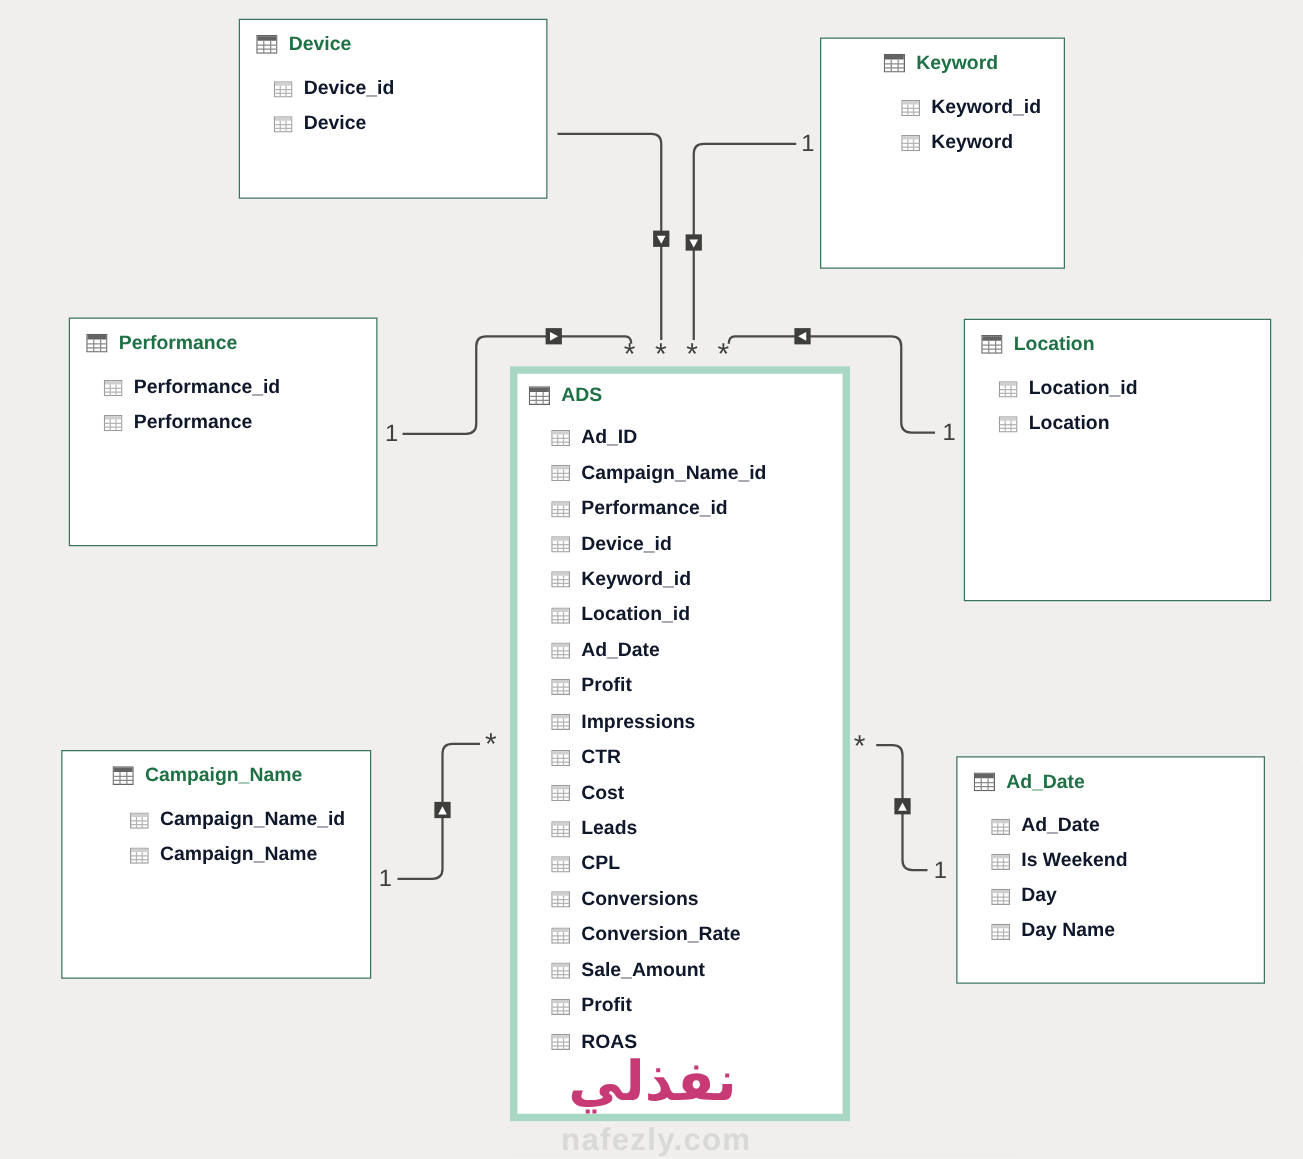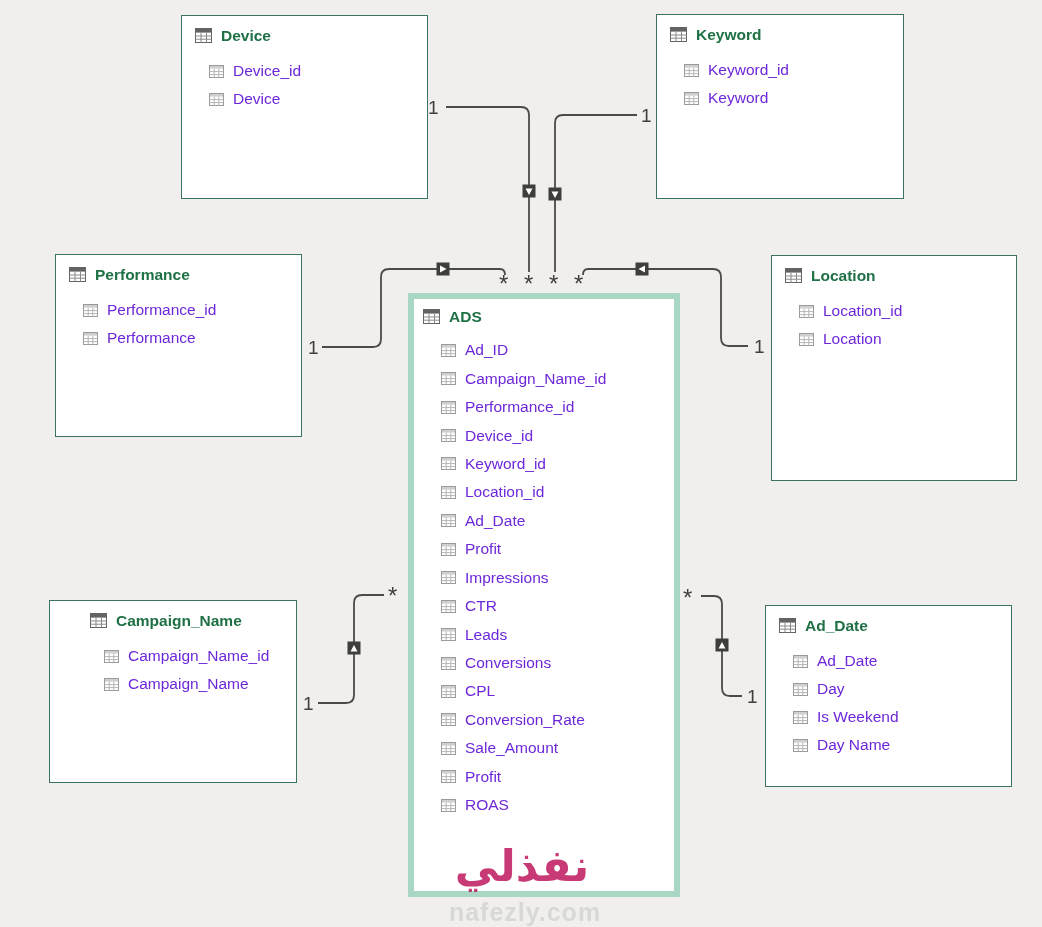--- a/index.html
+++ b/index.html
@@ -13,21 +13,21 @@
   .table-card.selected{border:6px solid #a8d8c3;}
   .t-title{
     display:flex;align-items:center;gap:9px;padding:10px 0 0 13px;
     color:#1f7145;font-weight:bold;font-size:15.5px;line-height:19px;white-space:nowrap;
   }
   .selected .t-title{padding:8px 0 0 9px;}
   .t-fields{margin-top:12px;}
   .selected .t-fields{margin-top:10px;}
   .f-row{
     display:flex;align-items:center;gap:9px;padding-left:27px;height:28px;
-    color:#6d28d9;font-weight:normal;font-size:15.5px;white-space:nowrap;
+    color:#0f172a;font-weight:bold;font-size:15.5px;white-space:nowrap;
   }
   .selected .f-row{height:28.45px;}
   .icon-t,.icon-f{display:inline-flex;flex:0 0 auto;}
   svg.overlay{position:absolute;left:0;top:0;pointer-events:none;}
   .rel-label{
     position:absolute;color:#3f3f3d;font-size:19px;line-height:19px;user-select:none;
   }
   .rel-label.many{font-size:24px;line-height:24px;}
   .wm-ar{
     position:absolute;left:452px;top:840px;width:140px;text-align:center;
@@ -86,21 +86,21 @@
   <span class="rel-label" style="left:303px;top:694px;">1</span>
   <span class="rel-label" style="left:747px;top:687px;">1</span>
 
   <span class="rel-label many" style="left:524px;top:272px;">*</span>
   <span class="rel-label many" style="left:549px;top:272px;">*</span>
   <span class="rel-label many" style="left:499px;top:272px;">*</span>
   <span class="rel-label many" style="left:574px;top:272px;">*</span>
   <span class="rel-label many" style="left:388px;top:584px;">*</span>
   <span class="rel-label many" style="left:683px;top:586px;">*</span>
 
-  <div class="table-card" style="left:181px;top:15px;width:247px;height:184px;">
+  <div class="table-card" style="left:191px;top:15px;width:247px;height:144px;">
     <div class="t-title">
       <span class="icon-t">
         <svg width="17" height="15" viewBox="0 0 17 15">
             <rect x="0.5" y="0.5" width="16" height="14" fill="#fff" stroke="#636363"></rect>
             <rect x="1" y="1" width="15" height="3.6" fill="#636363"></rect>
             <path d="M6 4.6V14.5 M11.5 4.6V14.5 M0.5 8H16.5 M0.5 11.2H16.5" stroke="#8a8a8a" fill="none"></path>
           </svg>
       </span>
       <span>Device</span>
     </div>
@@ -123,21 +123,21 @@
               <rect x="0.5" y="0.5" width="14" height="12" fill="#fff" stroke="#9a9a9a"></rect>
               <rect x="1" y="1" width="13" height="2.6" fill="#cfcfcf"></rect>
               <path d="M5.2 3.6V12.5 M9.8 3.6V12.5 M0.5 6.6H14.5 M0.5 9.6H14.5" stroke="#b5b5b5" fill="none"></path>
             </svg>
           </span>
           <span>Device</span>
         </div>
       </div>
   </div>
 
-  <div class="table-card" style="left:656px;top:14px;width:248px;height:185px;">
+  <div class="table-card" style="left:656px;top:30px;width:196px;height:185px;padding-left:37px;">
     <div class="t-title">
       <span class="icon-t">
         <svg width="17" height="15" viewBox="0 0 17 15">
             <rect x="0.5" y="0.5" width="16" height="14" fill="#fff" stroke="#636363"></rect>
             <rect x="1" y="1" width="15" height="3.6" fill="#636363"></rect>
             <path d="M6 4.6V14.5 M11.5 4.6V14.5 M0.5 8H16.5 M0.5 11.2H16.5" stroke="#8a8a8a" fill="none"></path>
           </svg>
       </span>
       <span>Keyword</span>
     </div>
@@ -357,20 +357,30 @@
           <span class="icon-f">
             <svg width="15" height="13" viewBox="0 0 15 13">
               <rect x="0.5" y="0.5" width="14" height="12" fill="#fff" stroke="#9a9a9a"></rect>
               <rect x="1" y="1" width="13" height="2.6" fill="#cfcfcf"></rect>
               <path d="M5.2 3.6V12.5 M9.8 3.6V12.5 M0.5 6.6H14.5 M0.5 9.6H14.5" stroke="#b5b5b5" fill="none"></path>
             </svg>
           </span>
           <span>CTR</span>
         </div>
 
+        <div class="f-row">
+          <span class="icon-f">
+            <svg width="15" height="13" viewBox="0 0 15 13">
+              <rect x="0.5" y="0.5" width="14" height="12" fill="#fff" stroke="#9a9a9a"></rect>
+              <rect x="1" y="1" width="13" height="2.6" fill="#cfcfcf"></rect>
+              <path d="M5.2 3.6V12.5 M9.8 3.6V12.5 M0.5 6.6H14.5 M0.5 9.6H14.5" stroke="#b5b5b5" fill="none"></path>
+            </svg>
+          </span>
+          <span>Cost</span>
+        </div>
 
 
         <div class="f-row">
           <span class="icon-f">
             <svg width="15" height="13" viewBox="0 0 15 13">
               <rect x="0.5" y="0.5" width="14" height="12" fill="#fff" stroke="#9a9a9a"></rect>
               <rect x="1" y="1" width="13" height="2.6" fill="#cfcfcf"></rect>
               <path d="M5.2 3.6V12.5 M9.8 3.6V12.5 M0.5 6.6H14.5 M0.5 9.6H14.5" stroke="#b5b5b5" fill="none"></path>
             </svg>
           </span>
@@ -378,42 +388,42 @@
         </div>
 
         <div class="f-row">
           <span class="icon-f">
             <svg width="15" height="13" viewBox="0 0 15 13">
               <rect x="0.5" y="0.5" width="14" height="12" fill="#fff" stroke="#9a9a9a"></rect>
               <rect x="1" y="1" width="13" height="2.6" fill="#cfcfcf"></rect>
               <path d="M5.2 3.6V12.5 M9.8 3.6V12.5 M0.5 6.6H14.5 M0.5 9.6H14.5" stroke="#b5b5b5" fill="none"></path>
             </svg>
           </span>
+          <span>CPL</span>
+        </div>
+
+        <div class="f-row">
+          <span class="icon-f">
+            <svg width="15" height="13" viewBox="0 0 15 13">
+              <rect x="0.5" y="0.5" width="14" height="12" fill="#fff" stroke="#9a9a9a"></rect>
+              <rect x="1" y="1" width="13" height="2.6" fill="#cfcfcf"></rect>
+              <path d="M5.2 3.6V12.5 M9.8 3.6V12.5 M0.5 6.6H14.5 M0.5 9.6H14.5" stroke="#b5b5b5" fill="none"></path>
+            </svg>
+          </span>
           <span>Conversions</span>
         </div>
 
         <div class="f-row">
           <span class="icon-f">
             <svg width="15" height="13" viewBox="0 0 15 13">
               <rect x="0.5" y="0.5" width="14" height="12" fill="#fff" stroke="#9a9a9a"></rect>
               <rect x="1" y="1" width="13" height="2.6" fill="#cfcfcf"></rect>
               <path d="M5.2 3.6V12.5 M9.8 3.6V12.5 M0.5 6.6H14.5 M0.5 9.6H14.5" stroke="#b5b5b5" fill="none"></path>
             </svg>
           </span>
-          <span>CPL</span>
-        </div>
-
-        <div class="f-row">
-          <span class="icon-f">
-            <svg width="15" height="13" viewBox="0 0 15 13">
-              <rect x="0.5" y="0.5" width="14" height="12" fill="#fff" stroke="#9a9a9a"></rect>
-              <rect x="1" y="1" width="13" height="2.6" fill="#cfcfcf"></rect>
-              <path d="M5.2 3.6V12.5 M9.8 3.6V12.5 M0.5 6.6H14.5 M0.5 9.6H14.5" stroke="#b5b5b5" fill="none"></path>
-            </svg>
-          </span>
           <span>Conversion_Rate</span>
         </div>
 
         <div class="f-row">
           <span class="icon-f">
             <svg width="15" height="13" viewBox="0 0 15 13">
               <rect x="0.5" y="0.5" width="14" height="12" fill="#fff" stroke="#9a9a9a"></rect>
               <rect x="1" y="1" width="13" height="2.6" fill="#cfcfcf"></rect>
               <path d="M5.2 3.6V12.5 M9.8 3.6V12.5 M0.5 6.6H14.5 M0.5 9.6H14.5" stroke="#b5b5b5" fill="none"></path>
             </svg>
@@ -507,32 +517,32 @@
         </div>
 
         <div class="f-row">
           <span class="icon-f">
             <svg width="15" height="13" viewBox="0 0 15 13">
               <rect x="0.5" y="0.5" width="14" height="12" fill="#fff" stroke="#9a9a9a"></rect>
               <rect x="1" y="1" width="13" height="2.6" fill="#cfcfcf"></rect>
               <path d="M5.2 3.6V12.5 M9.8 3.6V12.5 M0.5 6.6H14.5 M0.5 9.6H14.5" stroke="#b5b5b5" fill="none"></path>
             </svg>
           </span>
+          <span>Is Weekend</span>
+        </div>
+
+        <div class="f-row">
+          <span class="icon-f">
+            <svg width="15" height="13" viewBox="0 0 15 13">
+              <rect x="0.5" y="0.5" width="14" height="12" fill="#fff" stroke="#9a9a9a"></rect>
+              <rect x="1" y="1" width="13" height="2.6" fill="#cfcfcf"></rect>
+              <path d="M5.2 3.6V12.5 M9.8 3.6V12.5 M0.5 6.6H14.5 M0.5 9.6H14.5" stroke="#b5b5b5" fill="none"></path>
+            </svg>
+          </span>
           <span>Day</span>
-        </div>
-
-        <div class="f-row">
-          <span class="icon-f">
-            <svg width="15" height="13" viewBox="0 0 15 13">
-              <rect x="0.5" y="0.5" width="14" height="12" fill="#fff" stroke="#9a9a9a"></rect>
-              <rect x="1" y="1" width="13" height="2.6" fill="#cfcfcf"></rect>
-              <path d="M5.2 3.6V12.5 M9.8 3.6V12.5 M0.5 6.6H14.5 M0.5 9.6H14.5" stroke="#b5b5b5" fill="none"></path>
-            </svg>
-          </span>
-          <span>Is Weekend</span>
         </div>
 
         <div class="f-row">
           <span class="icon-f">
             <svg width="15" height="13" viewBox="0 0 15 13">
               <rect x="0.5" y="0.5" width="14" height="12" fill="#fff" stroke="#9a9a9a"></rect>
               <rect x="1" y="1" width="13" height="2.6" fill="#cfcfcf"></rect>
               <path d="M5.2 3.6V12.5 M9.8 3.6V12.5 M0.5 6.6H14.5 M0.5 9.6H14.5" stroke="#b5b5b5" fill="none"></path>
             </svg>
           </span>

